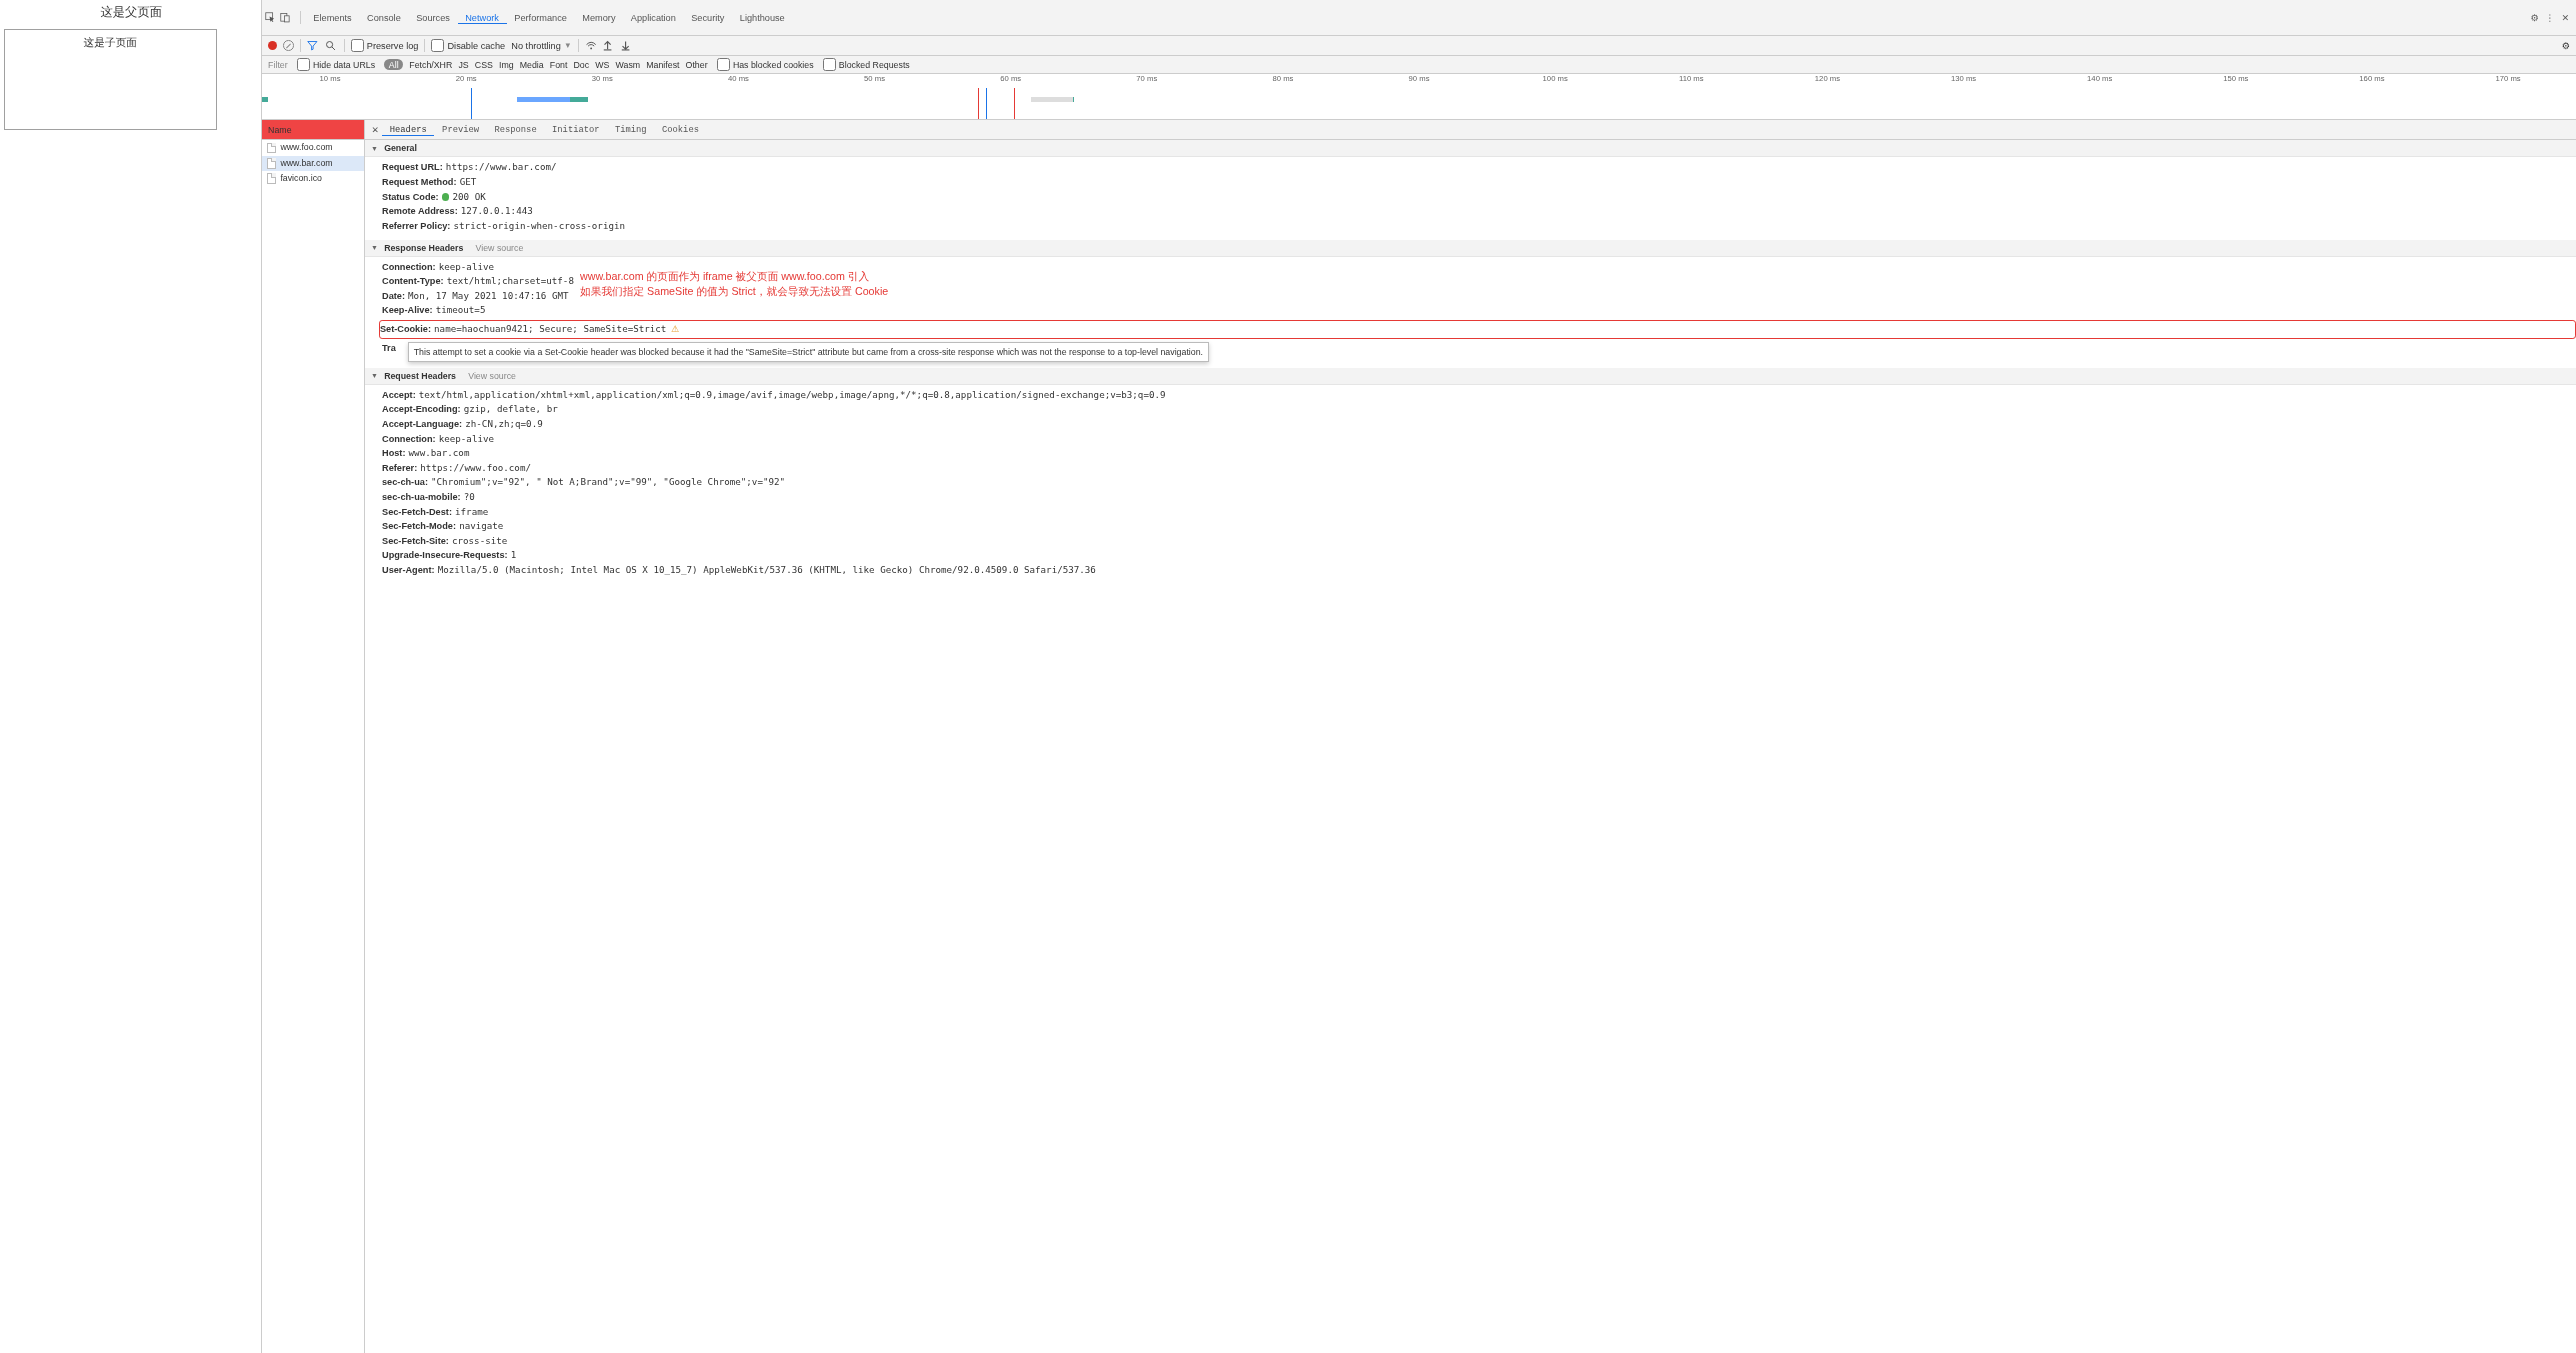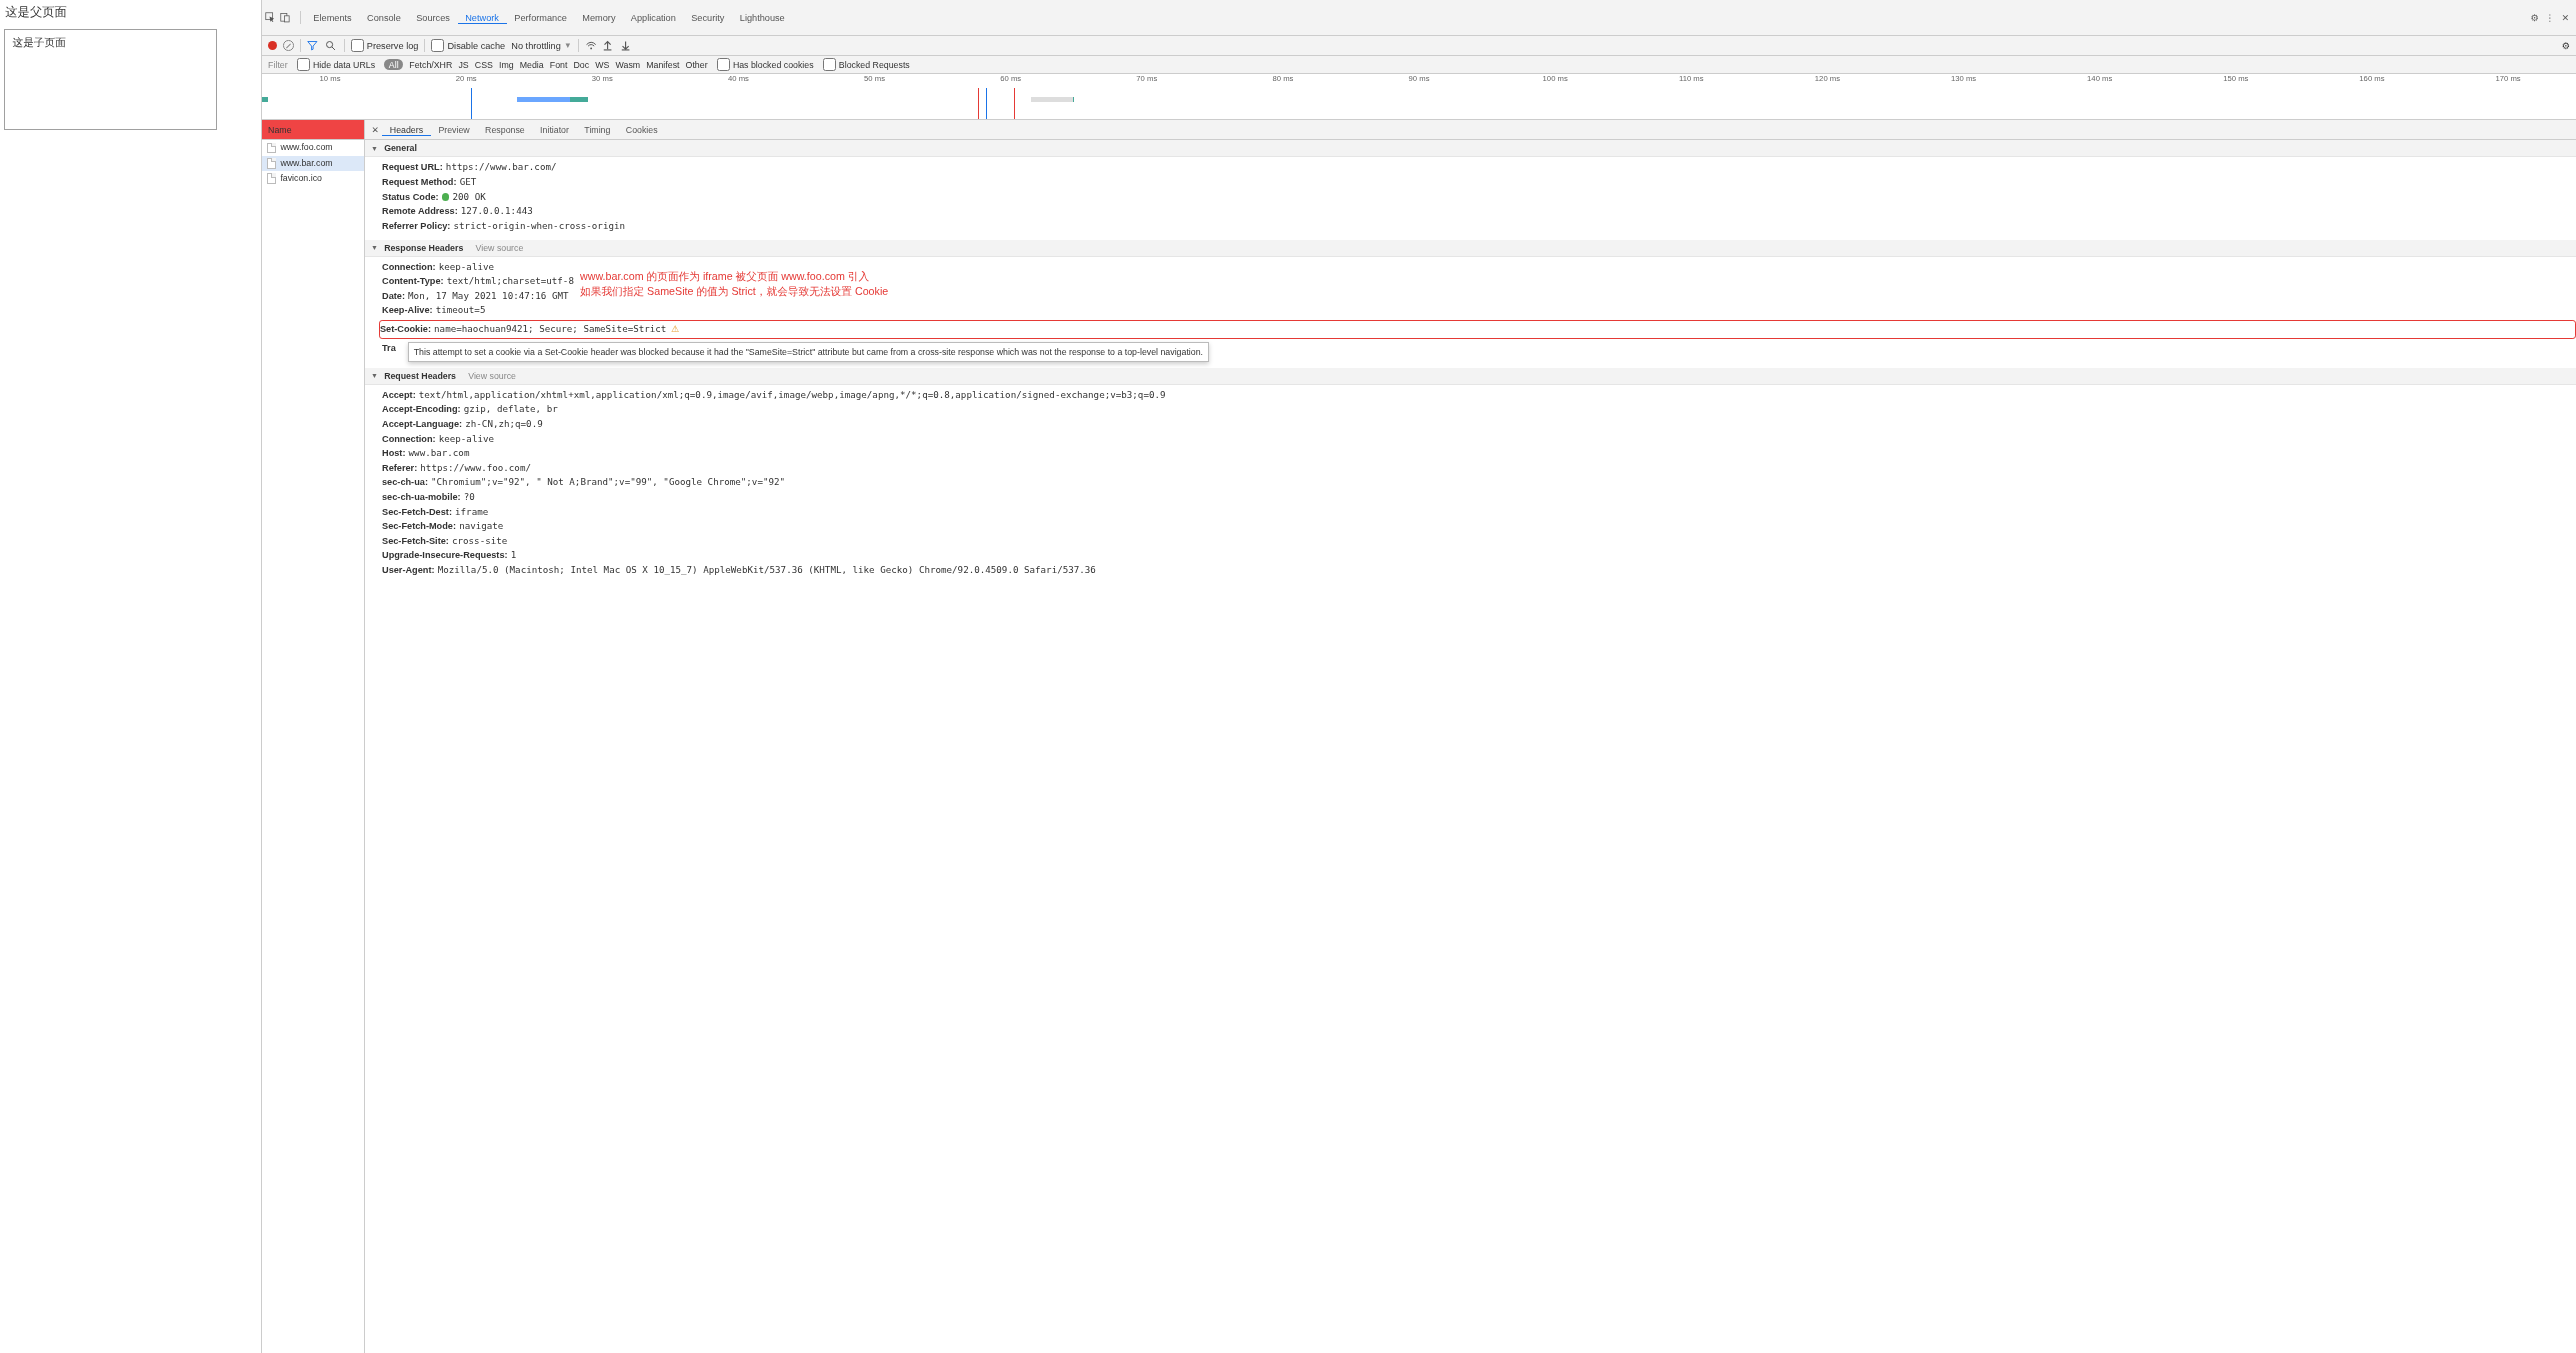--- a/index.html
+++ b/index.html
@@ -1,18 +1,18 @@
 <!DOCTYPE html>
 <html style="font-size:12.3px"><head>
 <meta charset="utf-8">
 <style>
 * { box-sizing: border-box; margin: 0; padding: 0; }
 body { font-family: -apple-system, "Helvetica Neue", Arial, sans-serif; font-size: 9.2px; color: #333; background: #fff; }
 .root { display: flex; width: 100%; height: 100vh; }
-.page { width: 261px; padding: 3.8px 3.8px 3.8px 3.8px; }
+.page { width: 261px; padding: 3.8px 3.8px 3.8px 3.8px; text-align: center; }
 .page-title { font-size: 12.3px; font-weight: 400; margin-bottom: 4.6px; padding-left:1.5px; }
 .iframe-box { border: 1.5px solid #a0a0a0; width: 213px; height: 101px; padding: 6.1px 7.7px; font-size: 10.7px; margin-top: 8px; }
 .devtools { flex: 1; display: flex; flex-direction: column; border-left: 0.8px solid #ccc; min-width:0; }
 .tabs-bar { display: flex; align-items: center; height: 36px; border-bottom: 0.8px solid #ccc; background:#f3f3f3; padding: 0 3.1px; }
 .tabs-bar .picker, .tabs-bar .device { width: 15.3px; text-align: center; color:#555; cursor:pointer; }
 .tabs-bar .sep { width:0.8px; height:12.3px; background:#ccc; margin:0 4.6px; }
 .tabs-bar .tab { padding: 0 7.7px; line-height: 20px; color:#555; cursor:pointer; }
 .tabs-bar .tab.active { color:#1a73e8; border-bottom:1.5px solid #1a73e8; line-height:18.4px;}
 .tabs-bar .spacer { flex:1; }
 .tabs-bar .right-icon { width:15.3px; text-align:center; color:#555; cursor:pointer;}
@@ -45,21 +45,21 @@
 .content{flex:1;display:flex;min-height:0;}
 .name-col{width:103px;border-right:0.8px solid #ccc;display:flex;flex-direction:column;}
 .name-header{height:20px;line-height:20px;padding:0 6.1px;border-bottom:0.8px solid #ccc;background:#ef4444;font-size:8.8px;}
 .name-row{height:15.3px;line-height:15.3px;padding:0 4.6px;display:flex;align-items:center;gap:4.6px;font-size:8.8px;cursor:pointer;}
 .name-row .doc-icon{width:9.2px;height:10.7px;border:0.8px solid #bbb;background:#fff;position:relative;}
 .name-row .doc-icon::after{content:"";position:absolute;right:-0.8px;top:-0.8px;width:3.1px;height:3.1px;background:#f3f3f3;border-left:0.8px solid #bbb;border-bottom:0.8px solid #bbb;}
 .name-row.selected{background:#dce8f8;}
 .details{flex:1;display:flex;flex-direction:column;min-width:0;overflow:auto;}
 .details-tabs{display:flex;align-items:center;height:20px;border-bottom:0.8px solid #ccc;background:#f3f3f3;padding:0 3.1px;font-size:8.8px;}
 .details-tabs .close{width:14px;text-align:center;color:#555;cursor:pointer;}
-.details-tabs .dtab{padding:0 7.7px;line-height:20px;cursor:pointer;color:#555;}
+.details-tabs .dtab{padding:0 7.7px;line-height:20px;cursor:pointer;color:#555;font-family:Liberation Mono, monospace;}
 .details-tabs .dtab.active{color:#333;border-bottom:1.5px solid #1a73e8;line-height:18.4px;}
 .section-header{display:flex;align-items:center;gap:6.1px;height:17px;padding:0 6.1px;background:#f3f3f3;border-bottom:0.8px solid #e5e5e5;font-size:8.8px;}
 .section-header .tri{font-size:7px;color:#666;}
 .section-header .title{font-weight:bold;}
 .section-header .viewsrc{color:#888;font-weight:normal;margin-left:6.1px;cursor:pointer;}
 .kv-list{padding:3.1px 0 6.1px 17px;font-size:9.2px;}
 .kv{line-height:14.6px;display:flex;flex-wrap:wrap;}
 .kv .k{font-weight:bold;white-space:pre;}
 .kv .v{font-family:Menlo,Consolas,monospace;white-space:pre;margin-left:3.1px;}
 .kv .status-dot{display:inline-block;width:7.7px;height:7.7px;background:#4caf50;border-radius:50%;margin-right:3.1px;vertical-align:middle;}

